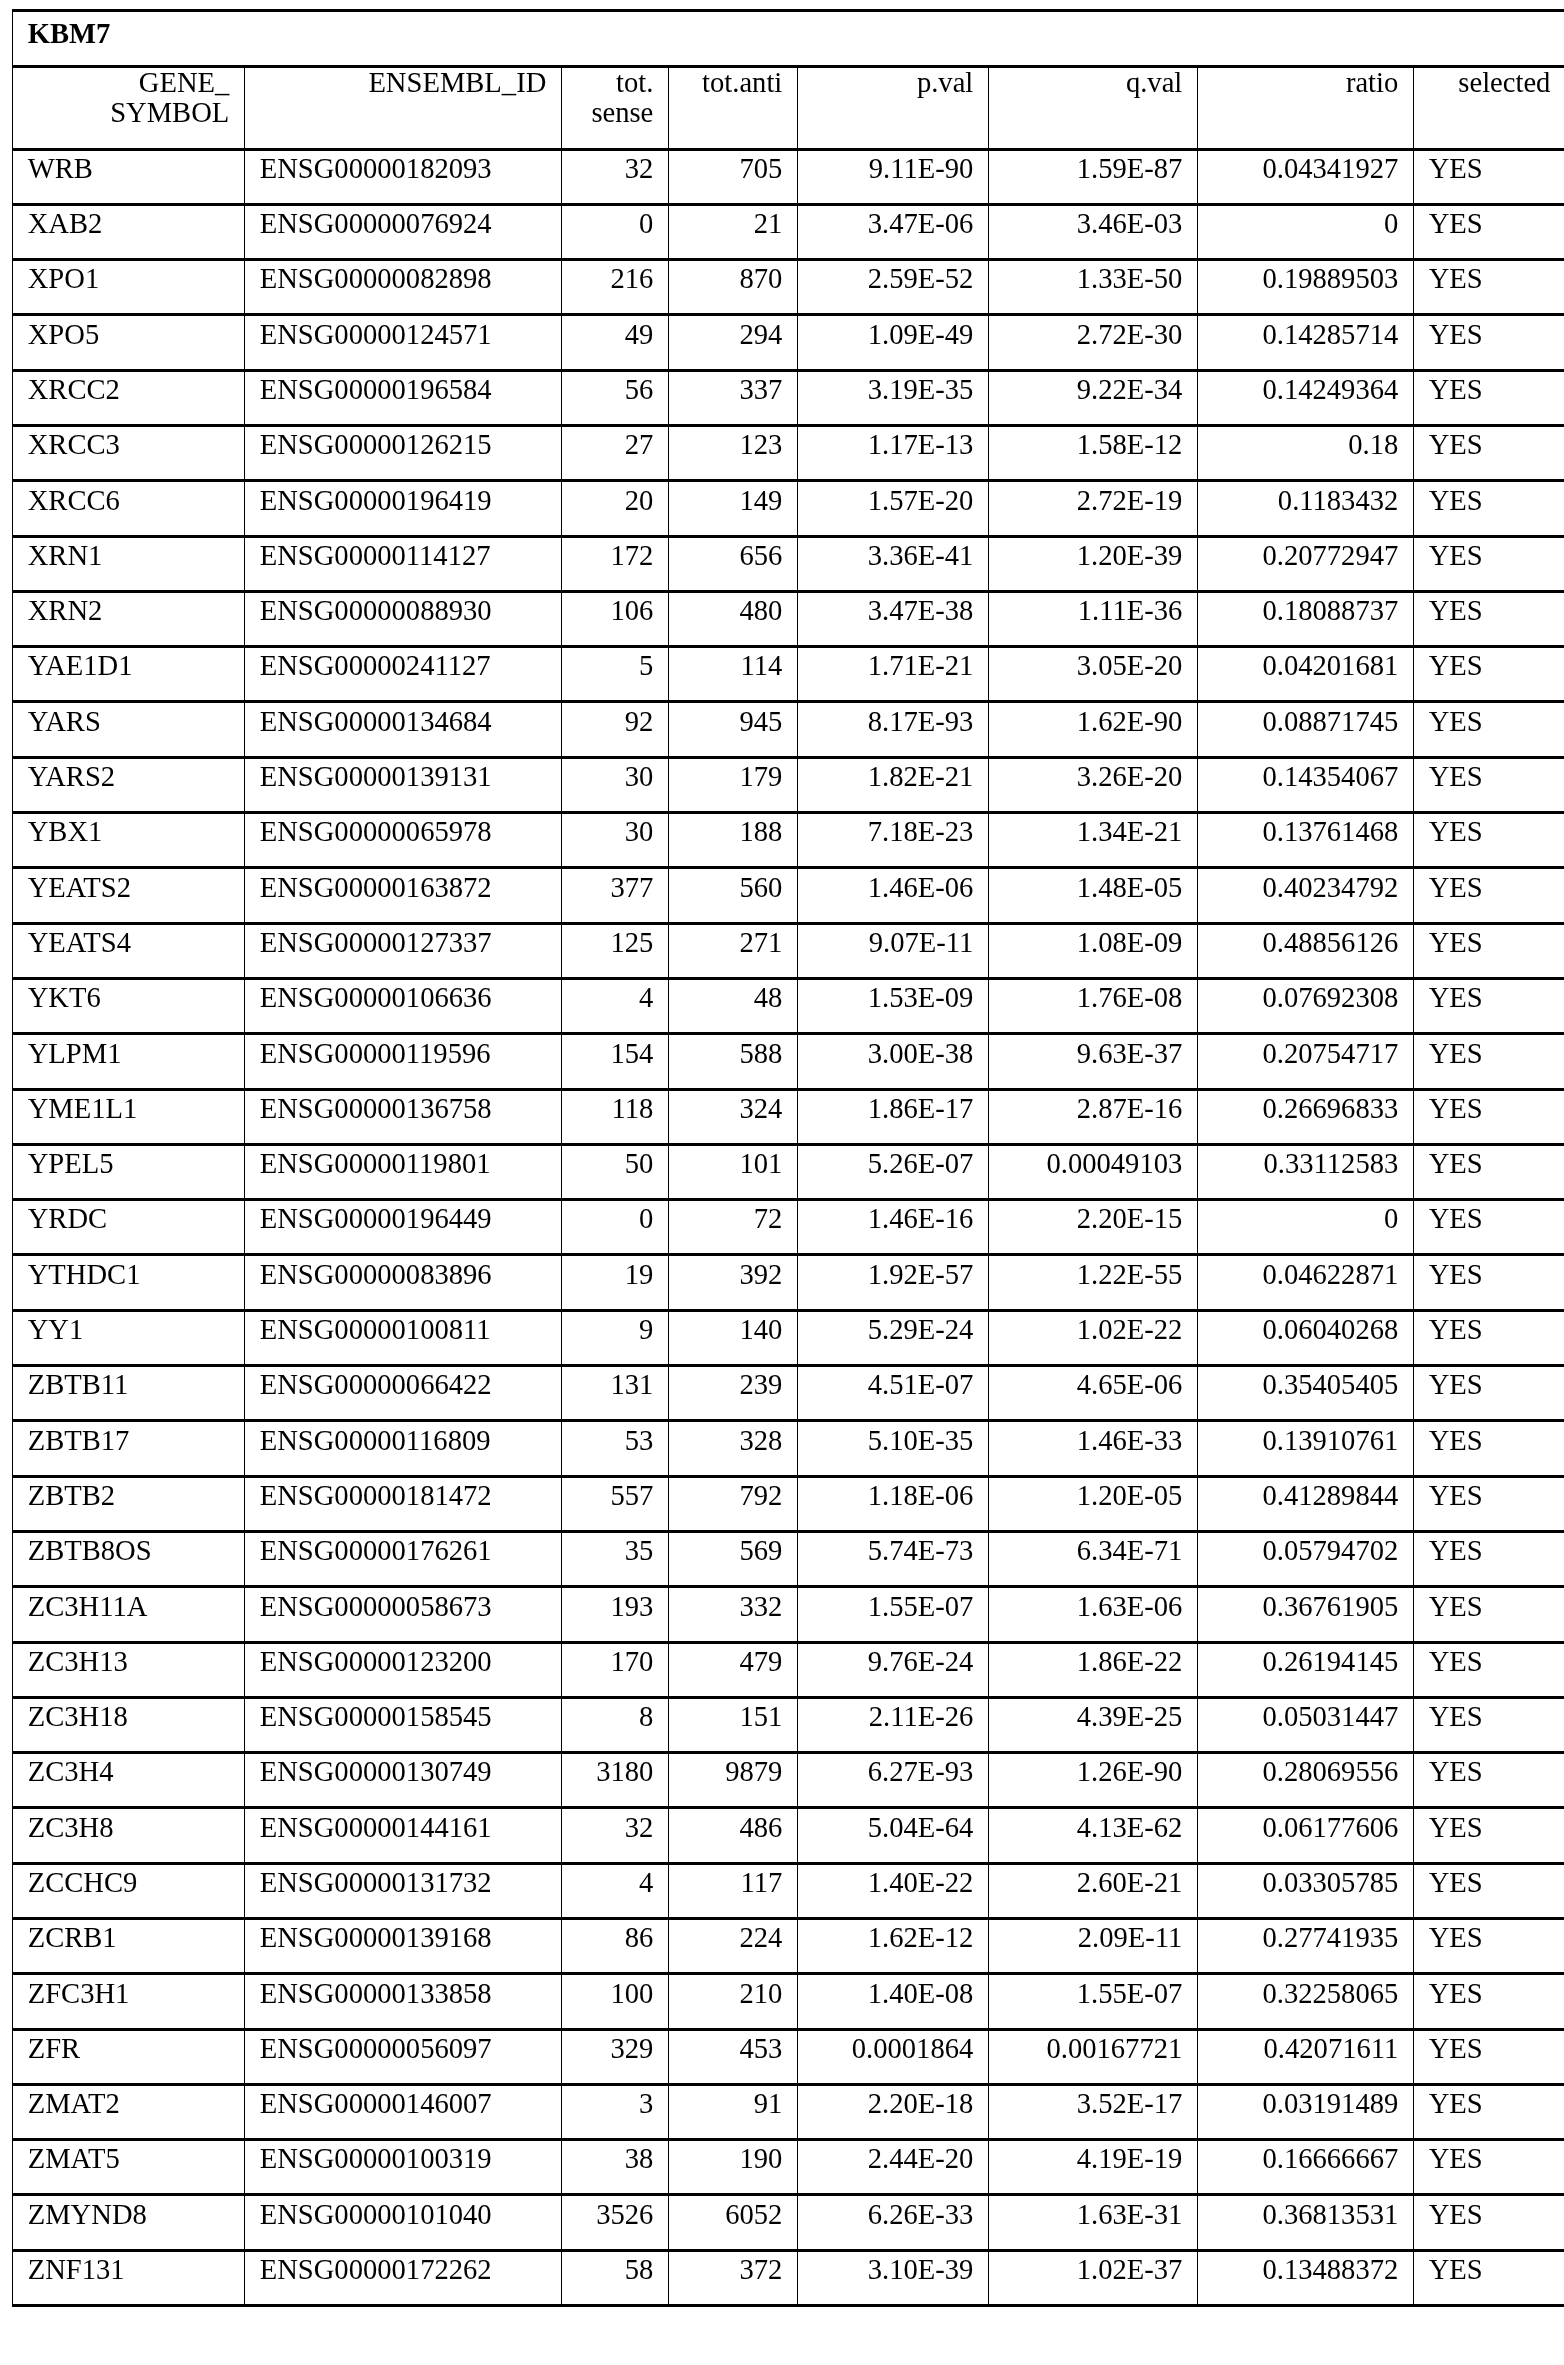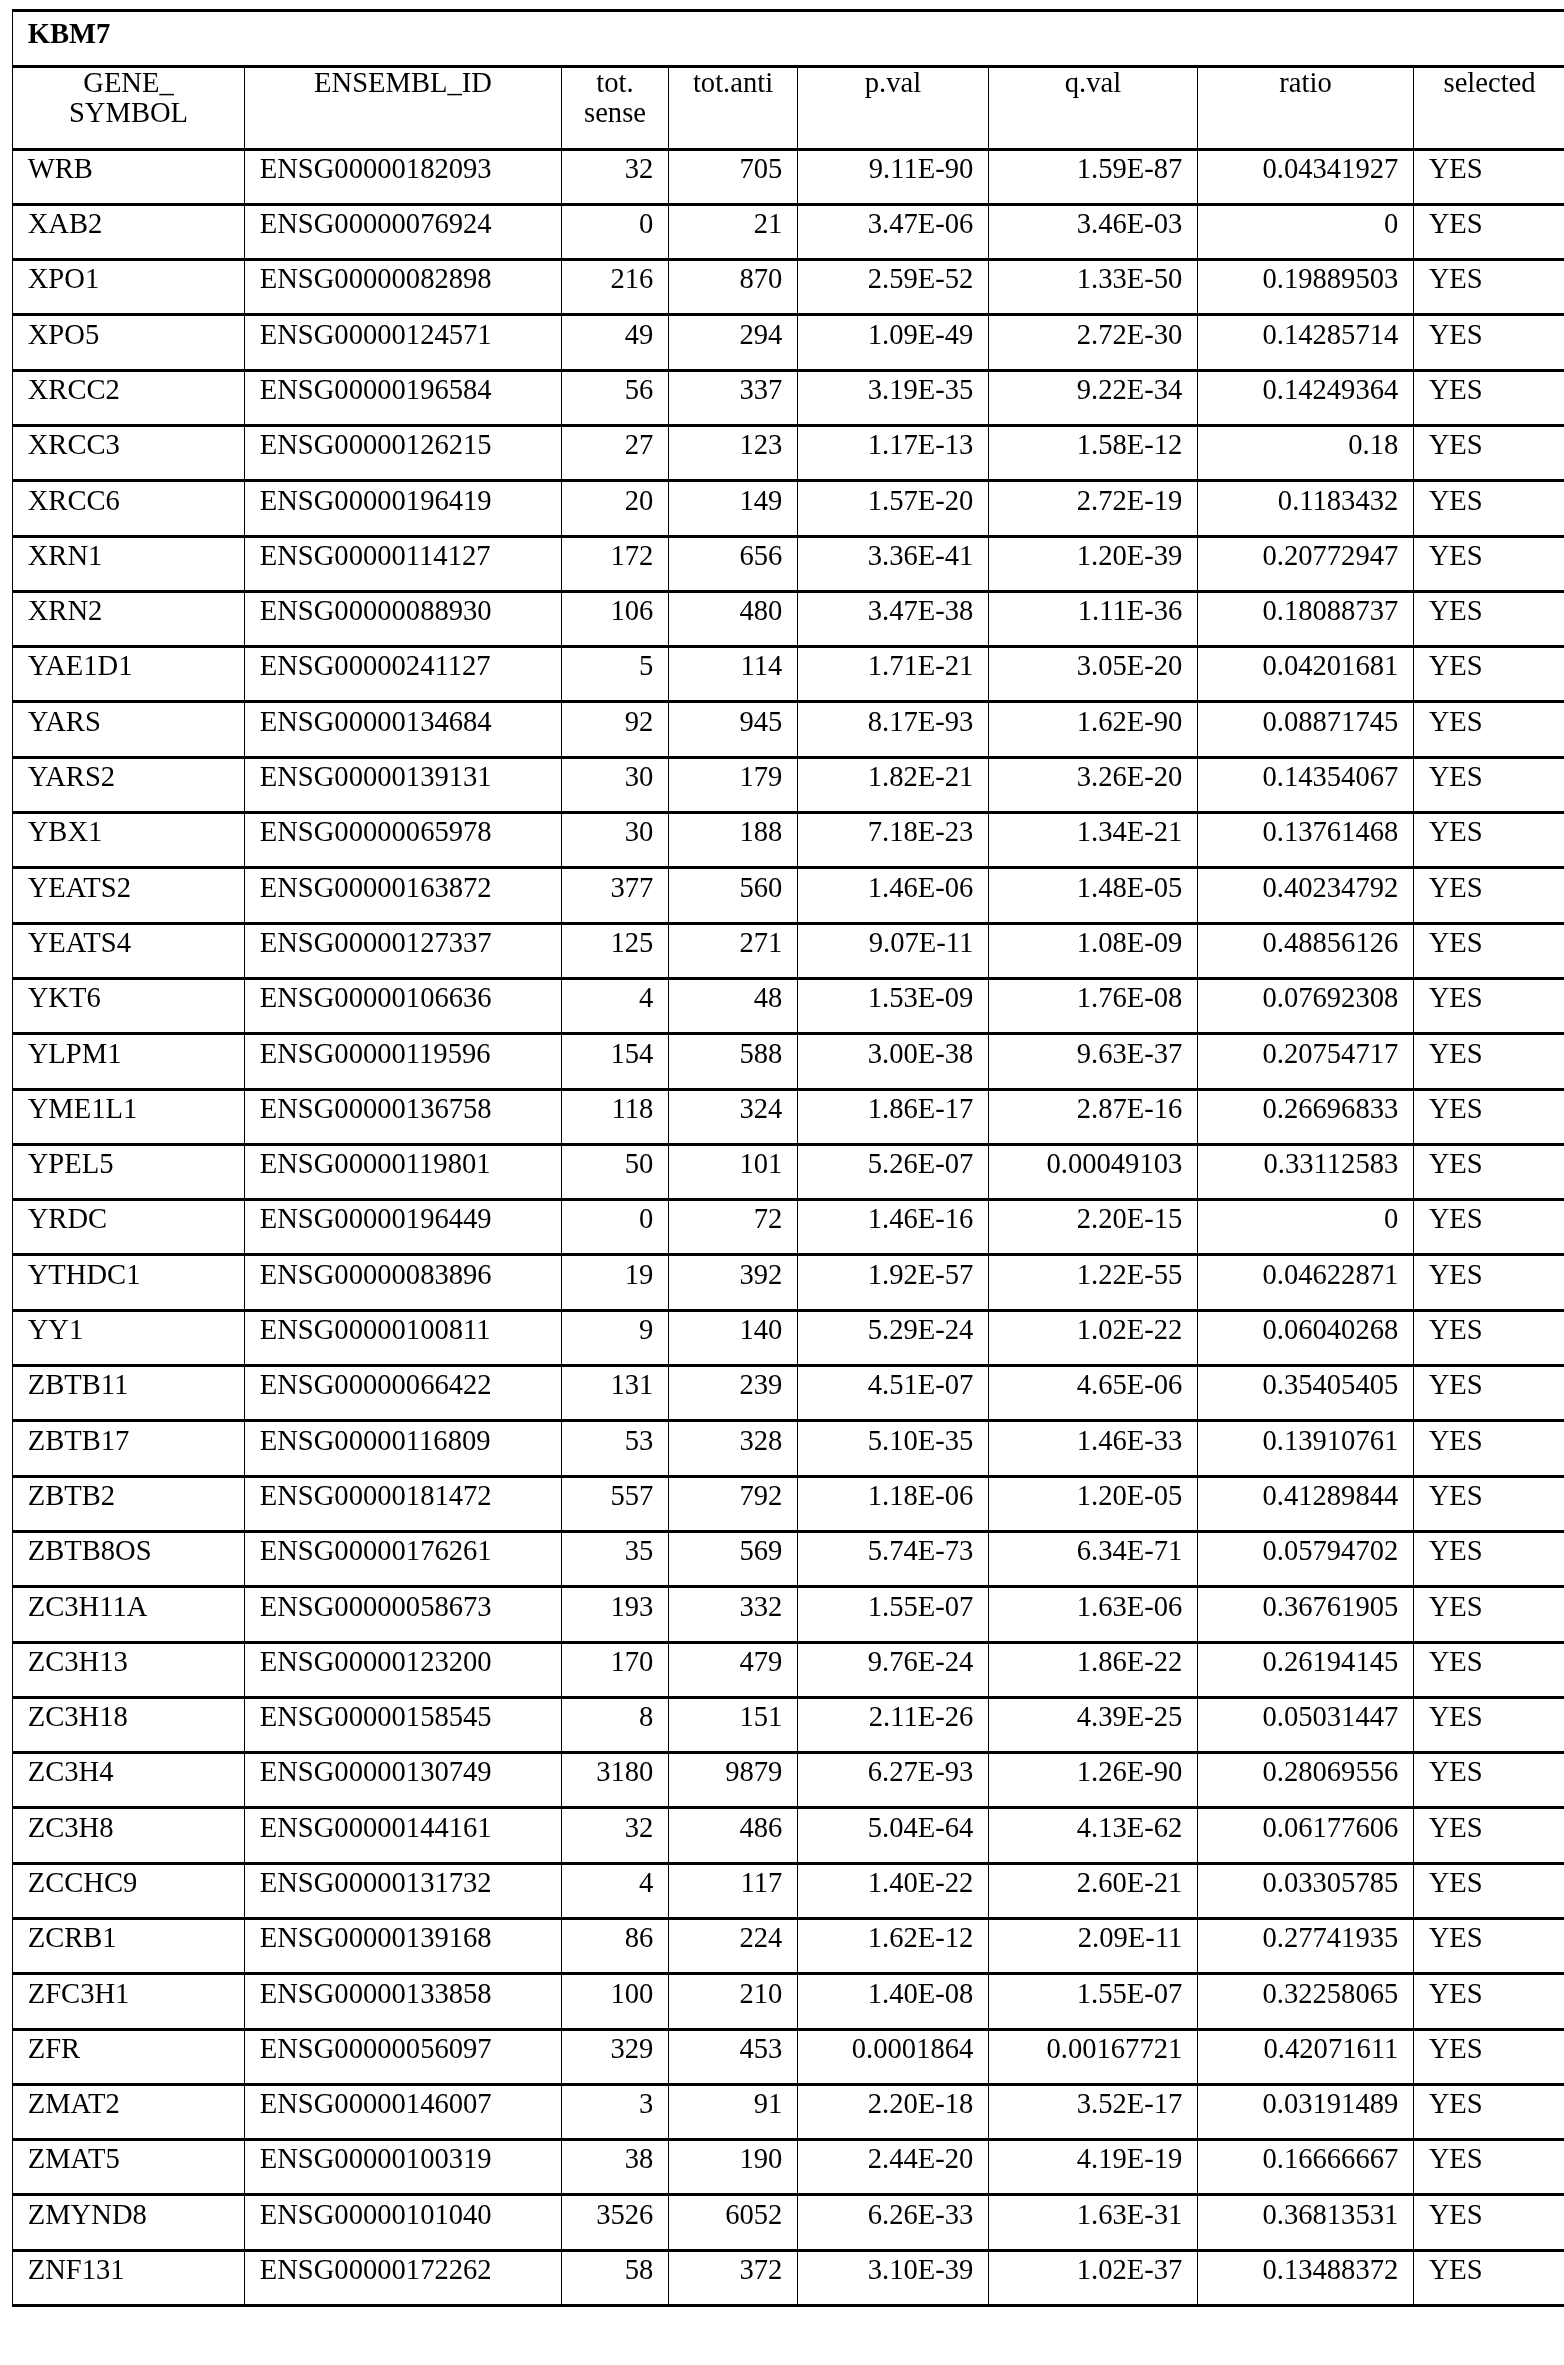--- a/index.html
+++ b/index.html
@@ -18,21 +18,21 @@
     border-right: 1.6px solid #000;
     border-top: 3.3px solid #000;
     border-bottom: 3.3px solid #000;
     padding: 0 14.7px;
     font-weight: normal;
     vertical-align: top;
     overflow: hidden;
     white-space: nowrap;
   }
   .title-cell { height: 46px; padding-top: 6.5px !important; font-weight: bold !important; text-align: left; }
-  .hdr th { height: 80px; vertical-align: bottom; padding-bottom: 8.2px; text-align: center; }
+  .hdr th { height: 80px; vertical-align: bottom; padding-bottom: 8.2px; text-align: right; }
   .hdr th.wrap { white-space: normal; }
   tbody tr.row td { height: 49px; padding-top: 3.3px; }
   td.num { text-align: right; }
   td.txt { text-align: left; }
 </style>
 </head>
 <body>
 
 <table class="data">
   <colgroup>

